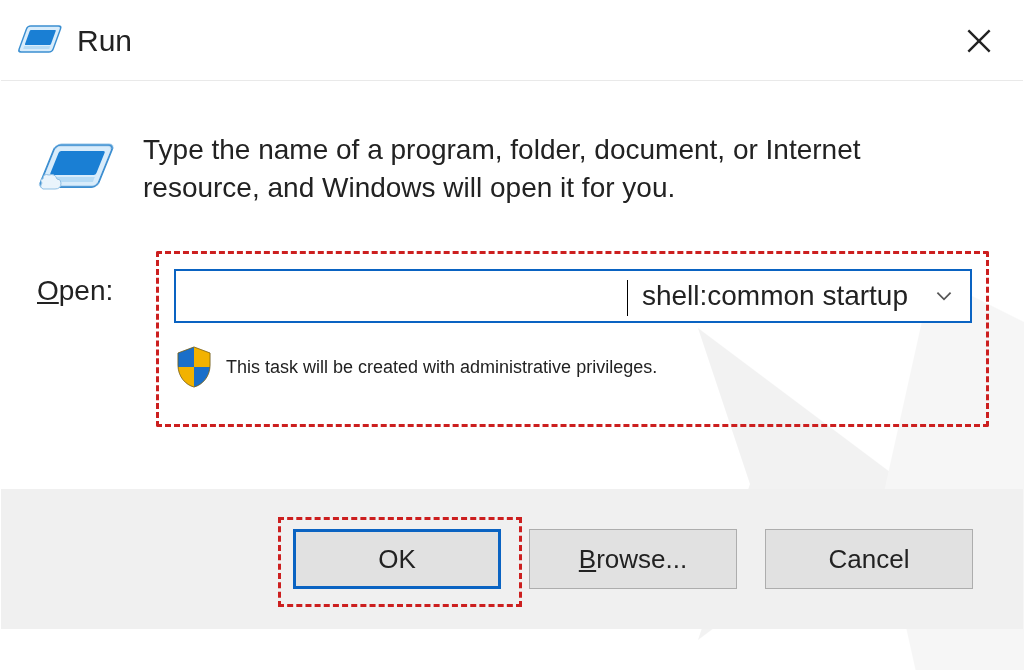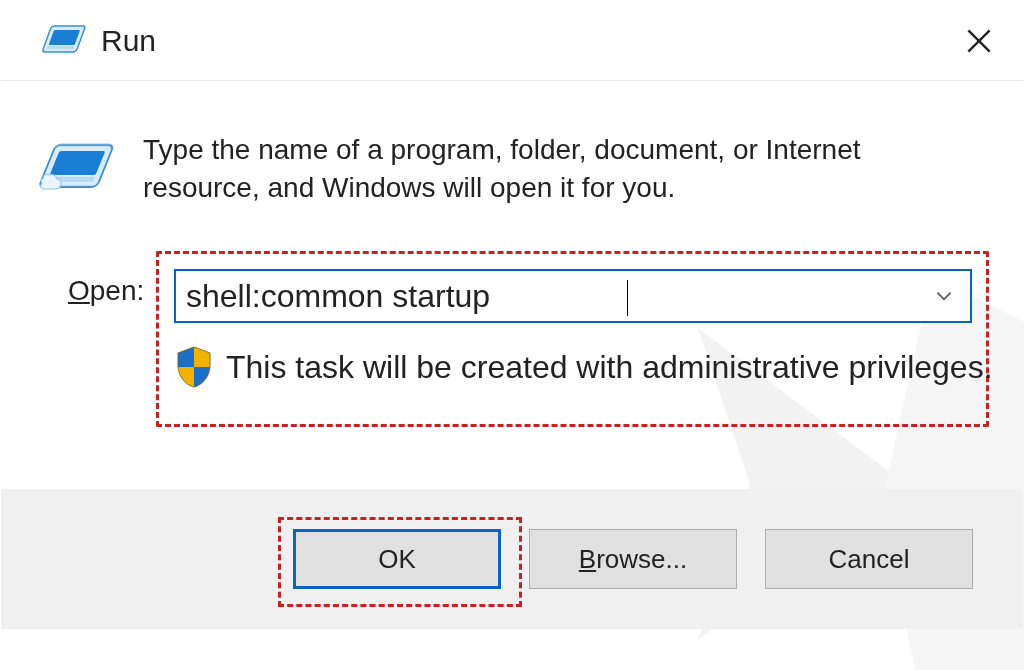--- a/index.html
+++ b/index.html
@@ -29,21 +29,21 @@
     width: 1022px; height: 628px;
     background: transparent;
   }
 
   
   .titlebar {
     height: 80px;
     display: flex;
     align-items: center;
     border-bottom: 1px solid #e9e9e9;
-    padding-left: 40px;
+    padding-left: 16px;
     padding-right: 18px;
   }
   .titlebar .title-icon {
     width: 46px; height: 38px;
     margin-right: 14px;
   }
   .titlebar .title-text {
     font-size: 30px;
     color: #222;
     flex: none;
@@ -88,21 +88,20 @@
     border-radius: 2px;
     pointer-events: none;
   }
 
   .open-row {
     position: absolute;
     left: 36px;
     top: 194px;
     display: flex;
     align-items: center;
-    margin-left: 31px;
   }
   .open-label {
     font-size: 28px;
     color: #222;
   }
   .open-label .ul { text-decoration: underline; }
 
   .combo {
     position: absolute;
     left: 173px;
@@ -112,24 +111,25 @@
     border: 2px solid #0a63c2;
     background: #fff;
     display: flex;
     align-items: center;
   }
   .combo input {
     flex: 1;
     height: 100%;
     border: none;
     outline: none;
-    font-size: 32px;
+    font-size: 28px;
     padding: 0 10px;
     color: #222;
     background: transparent;
+    text-align: right;
   }
   .combo .caret {
     position: absolute;
     left: 451px;
     top: 9px;
     width: 1px; height: 36px;
     background: #000;
   }
   .combo .drop-btn {
     width: 52px; height: 100%;
@@ -142,21 +142,21 @@
     left: 173px;
     top: 264px;
     display: flex;
     align-items: center;
   }
   .shield-icon {
     width: 40px; height: 44px;
     margin-right: 12px;
   }
   .admin-text {
-    font-size: 32px;
+    font-size: 18px;
     color: #222;
   }
 
   
   .footer {
     position: absolute;
     left: 0; right: 0;
     bottom: 0;
     height: 140px;
     background: #f0f0f0;

